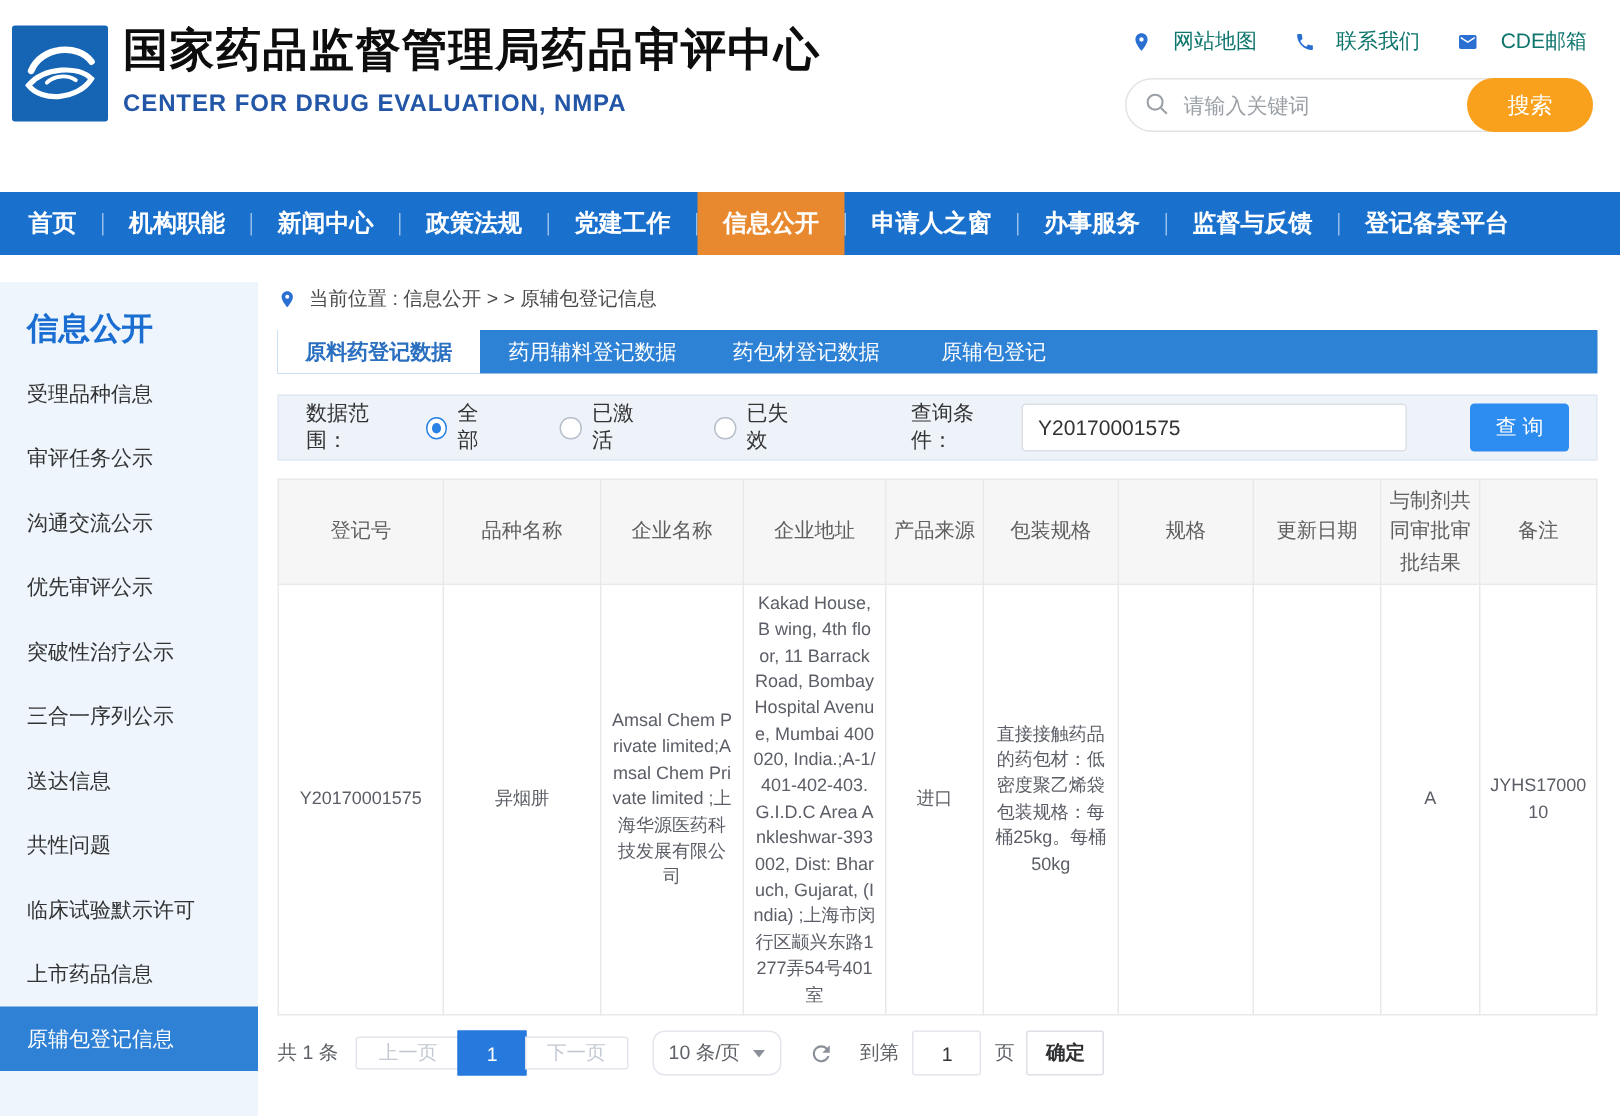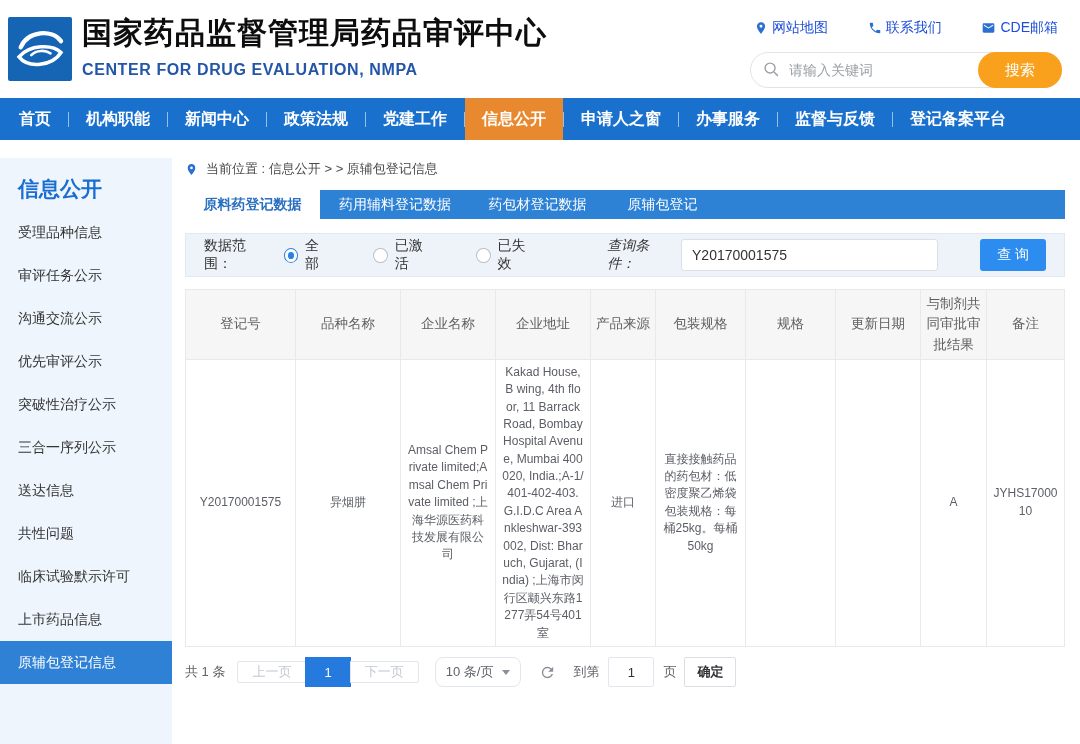--- a/index.html
+++ b/index.html
@@ -8,31 +8,31 @@
 
   
   .header { position:relative; height:98px; background:#fff; }
   .logo { position:absolute; left:8px; top:17px; width:64px; height:64px;
     background:#1565b4; border-radius:2px; display:flex; align-items:center; justify-content:center; }
   .title-block { position:absolute; left:82px; top:13px; }
   .site-title { font-size:30px; font-weight:bold; color:#0d0d0d; letter-spacing:1px; }
   .site-subtitle { font-size:16px; font-weight:bold; color:#2356a7; margin-top:7px; letter-spacing:0.6px; }
   .header-right { position:absolute; right:18px; top:19px; width:312px; }
   .quick-links { display:flex; justify-content:space-between; padding:0 4px; }
-  .quick-link { display:flex; align-items:center; gap:4px; font-size:14px; color:#1d4ed8; cursor:pointer; text-decoration:none; }
+  .quick-link { display:flex; align-items:center; gap:14px; font-size:14px; color:#0f766e; cursor:pointer; text-decoration:none; }
   .search-bar { margin-top:15px; position:relative; height:36px; }
   .search-input { width:100%; height:36px; border:1px solid #e3e3e3; border-radius:18px;
     padding:0 92px 0 38px; font-size:14px; color:#666; outline:none; }
   .search-input::placeholder { color:#9aa0a6; }
   .search-icon { position:absolute; left:13px; top:9px; }
   .search-btn { position:absolute; right:0; top:0; width:84px; height:36px; border-radius:18px;
     background:#f9a11c; color:#fff; font-size:15px; border:none; cursor:pointer; }
 
   
-  .nav { height:42px; background:#1a71cd; display:flex; align-items:stretch; padding-left:2px; }
+  .nav { height:42px; background:#1a71cd; display:flex; align-items:stretch; padding-left:2px;margin-top:30px; }
   .nav-item { display:flex; align-items:center; padding:0 17px; color:#fff; font-size:16px;
     font-weight:bold; cursor:pointer; white-space:nowrap; }
   .nav-item.active { background:#e9892f; }
   .nav-sep { width:1px; height:15px; background:rgba(255,255,255,.55); align-self:center; }
 
   
   .main { display:flex; margin-top:18px; height:586px; align-items:flex-start; }
   .sidebar { width:172px; flex:none; background:#eef5fc; height:100%; }
   .sidebar-title { color:#1a6ed2; font-size:21px; font-weight:bold; padding:17px 0 8px 18px; }
   .sidebar-list { list-style:none; }
@@ -56,21 +56,21 @@
   
   .filterbar { margin-top:14px; background:#eef3fa; border:1px solid #e1e9f4; height:44px;
     display:flex; align-items:center; padding:0 18px; font-size:14px; color:#333; }
   .radio-group { display:flex; align-items:center; gap:42px; margin-left:12px; }
   .radio { display:inline-flex; align-items:center; gap:7px; cursor:pointer; }
   .radio-circle { width:15px; height:15px; border-radius:50%; border:1px solid #b9c0cc;
     background:#fff; position:relative; }
   .radio.selected .radio-circle { border:1px solid #2a82e4; }
   .radio.selected .radio-circle::after { content:""; position:absolute; left:3px; top:3px;
     right:3px; bottom:3px; border-radius:50%; background:#2a82e4; }
-  .query-label { margin-left:70px;font-style:italic; }
+  .query-label { margin-left:70px; }
   .query-input { width:265px; height:32px; border:1px solid #dcdfe6; border-radius:3px;
     padding:0 10px; font-size:14px; color:#333; margin-left:6px; outline:none; }
   .query-btn { width:68px; height:32px; background:#2d8cf0; color:#fff; border:none;
     border-radius:3px; font-size:14px; margin-left:42px; cursor:pointer; }
 
   
   .data-table { margin-top:12px; border-collapse:collapse; width:100%; table-layout:fixed; }
   .data-table th { background:#f6f6f7; color:#5f5f5f; font-size:13.5px; font-weight:normal;
     border:1px solid #e9e9e9; height:58px; padding:4px; line-height:1.5; }
   .data-table td { border:1px solid #e9e9e9; color:#5b5e66; font-size:12px; text-align:center;

